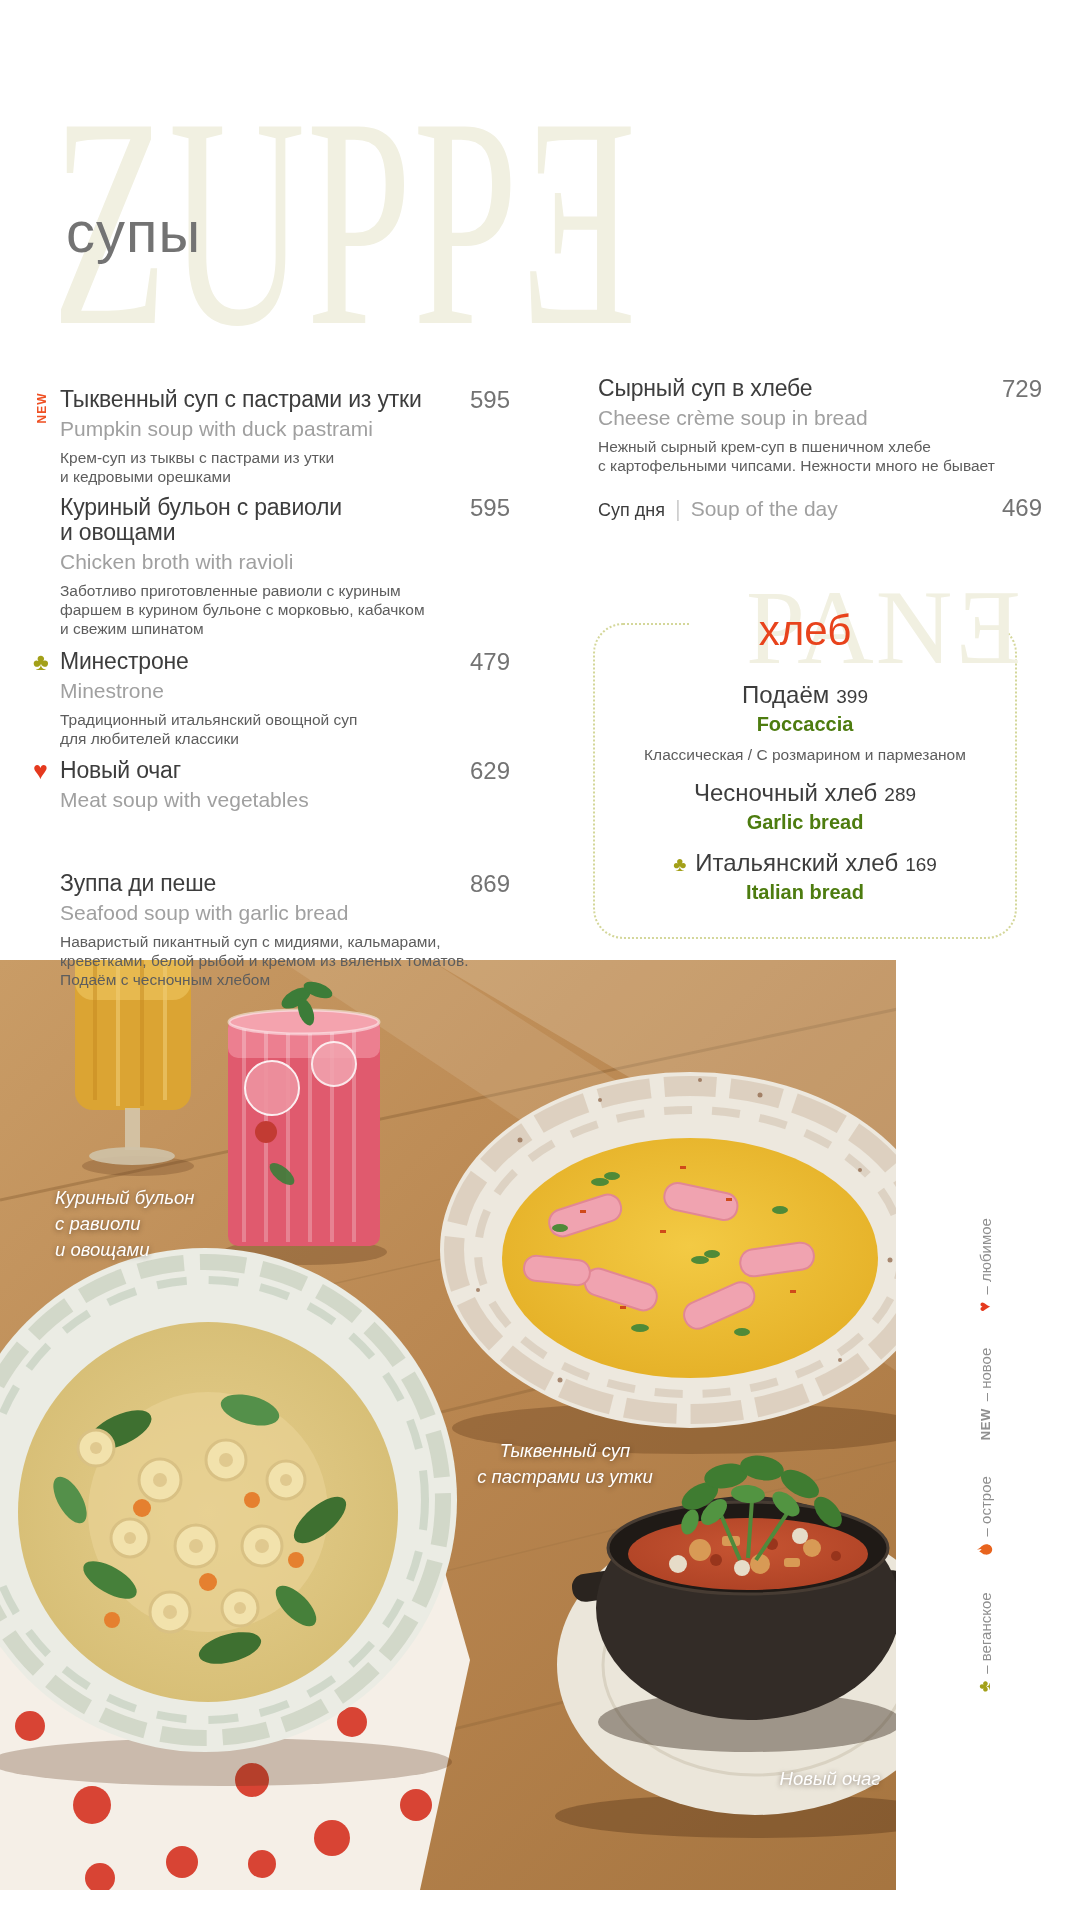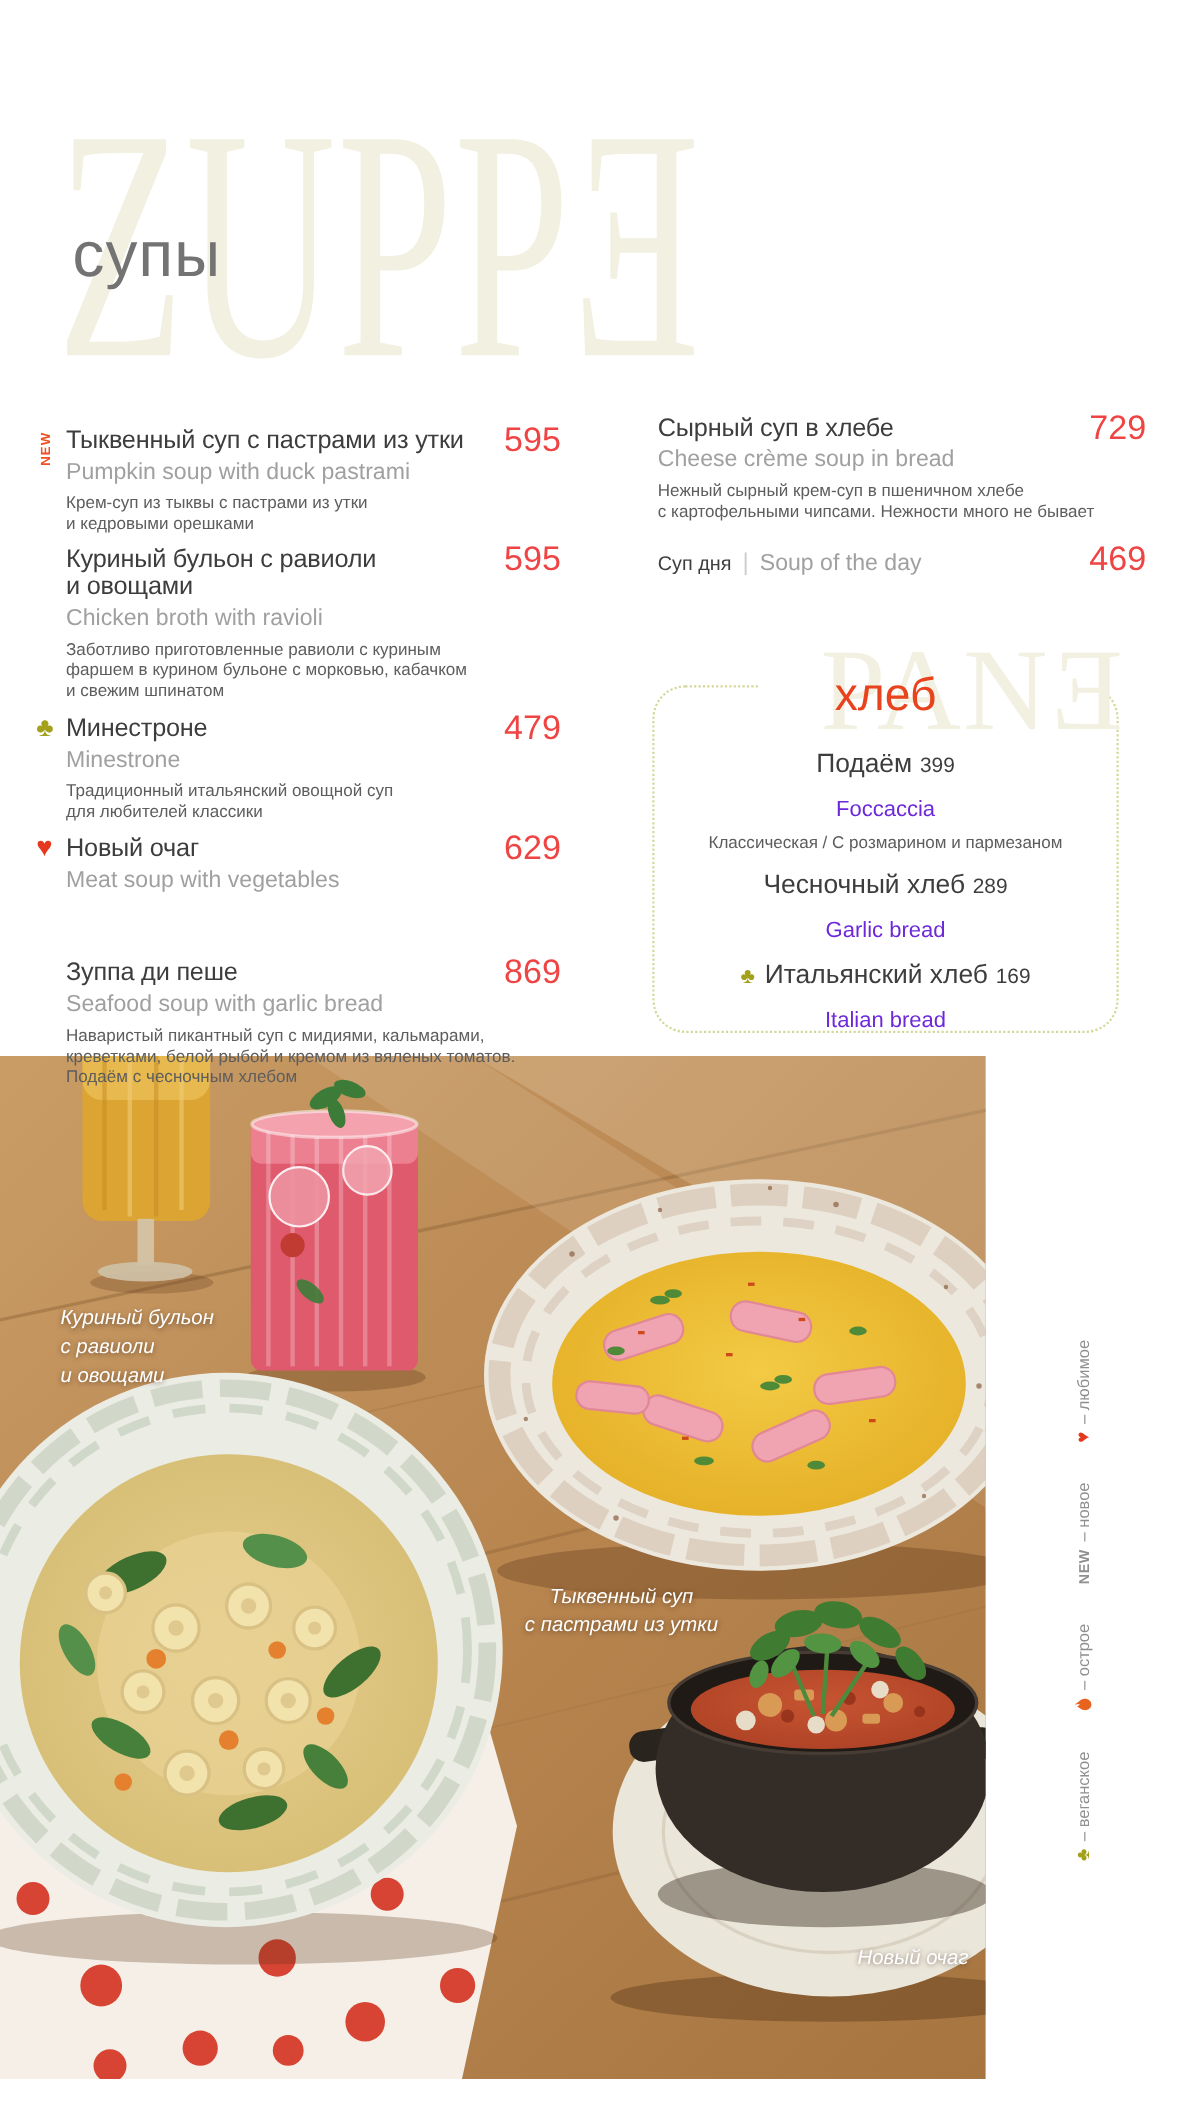--- a/index.html
+++ b/index.html
@@ -16,21 +16,21 @@
           font-size:58px; font-weight:500; letter-spacing:1px; color:#737373;}
 
   
   .col {position:absolute; top:0; z-index:2;}
   .col-left  {left:60px;  width:450px;}
   .col-right {left:598px; width:444px;}
   .item {position:absolute; left:0; right:0;}
   .item-head {display:flex; justify-content:space-between; align-items:flex-start;}
   .item-title {margin:0; font-size:23px; line-height:25px; font-weight:500;
                letter-spacing:-0.2px; color:#3d3d3d; white-space:pre-line; max-width:385px;}
-  .price {font-size:31px; line-height:25px; font-weight:500; color:#ef4444; margin-left:10px;}
+  .price {font-size:24px; line-height:25px; font-weight:500; color:#737373; margin-left:10px;}
   .item-sub {font-size:21px; line-height:24px; color:#a0a0a0; margin-top:5px;}
   .item-desc {font-size:15.5px; line-height:19px; color:#5d5d5d; margin-top:7px; white-space:pre-line;}
 
   .badge-new {position:absolute; left:-34px; top:14px; transform:rotate(-90deg);
               font-size:12px; font-weight:700; letter-spacing:1px; color:#ef5023;}
   .item-icon {position:absolute; left:-27px; top:0; font-size:24px; line-height:25px;}
   .icon-clover {color:#a3a019;}
   .icon-heart  {color:#e5391e; font-size:25px;}
 
   
@@ -45,21 +45,21 @@
   .bread-mask {position:absolute; top:-6px; left:96px; right:-3px; height:12px; background:#fff; z-index:1;}
   .pane {position:absolute; top:-50px; right:-6px; z-index:2;
          font-family:"Liberation Serif", serif; font-size:106px; line-height:1;
          color:#f1f0e1; letter-spacing:2px; user-select:none;}
   .bread-title {position:absolute; top:-18px; left:0; right:0; z-index:3; text-align:center;
                 font-size:42px; font-weight:500; color:#e8431c;}
   .bread-items {position:absolute; top:56px; left:18px; right:18px; z-index:3; text-align:center;}
   .bread-item + .bread-item {margin-top:15px;}
   .bread-name {font-size:24px; font-weight:500; color:#3d3d3d;}
   .bread-price {font-size:19px; font-weight:500; margin-left:7px;}
-  .bread-sub {font-size:20px; line-height:24px; color:#6d28d9; margin-top:15px;}
+  .bread-sub {font-size:20px; line-height:24px; color:#4d7c0f; margin-top:3px;font-weight:bold;}
   .bread-desc {font-size:15.5px; line-height:19px; color:#5d5d5d; margin-top:9px;}
   .bread-clover {color:#a3a019; font-size:20px; margin-right:9px;}
 
   
   .legend {position:absolute; left:705px; top:1444px; width:560px; height:22px;
            display:flex; align-items:center; justify-content:center; gap:36px;
            transform:rotate(-90deg); z-index:2;}
   .legend-item {display:flex; align-items:center; gap:7px; font-size:15px;
                 color:#8f8f8f; white-space:nowrap;}
   .legend-clover {color:#a3a019; font-size:17px;}

